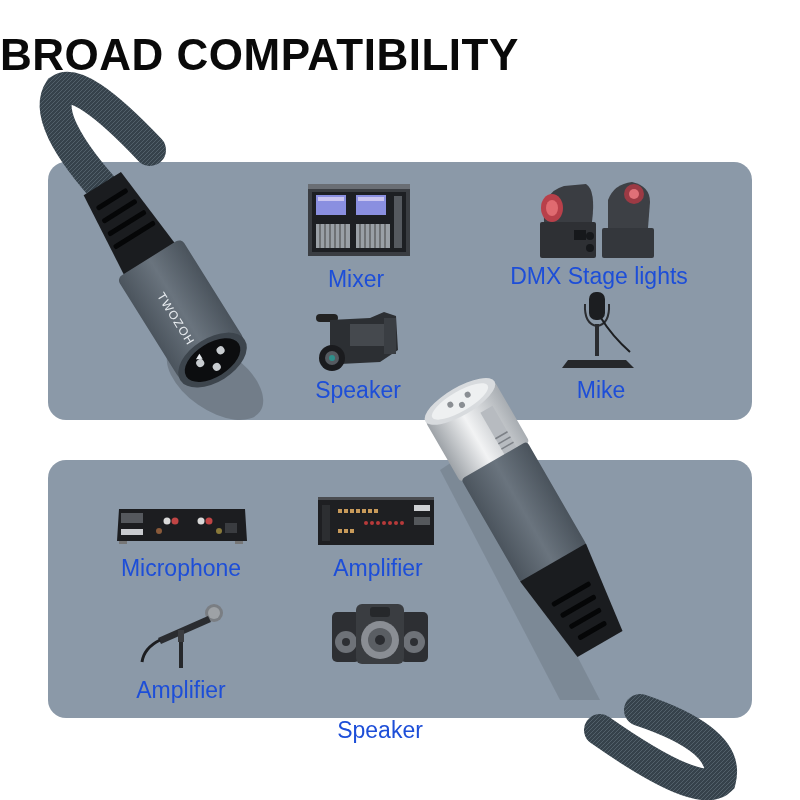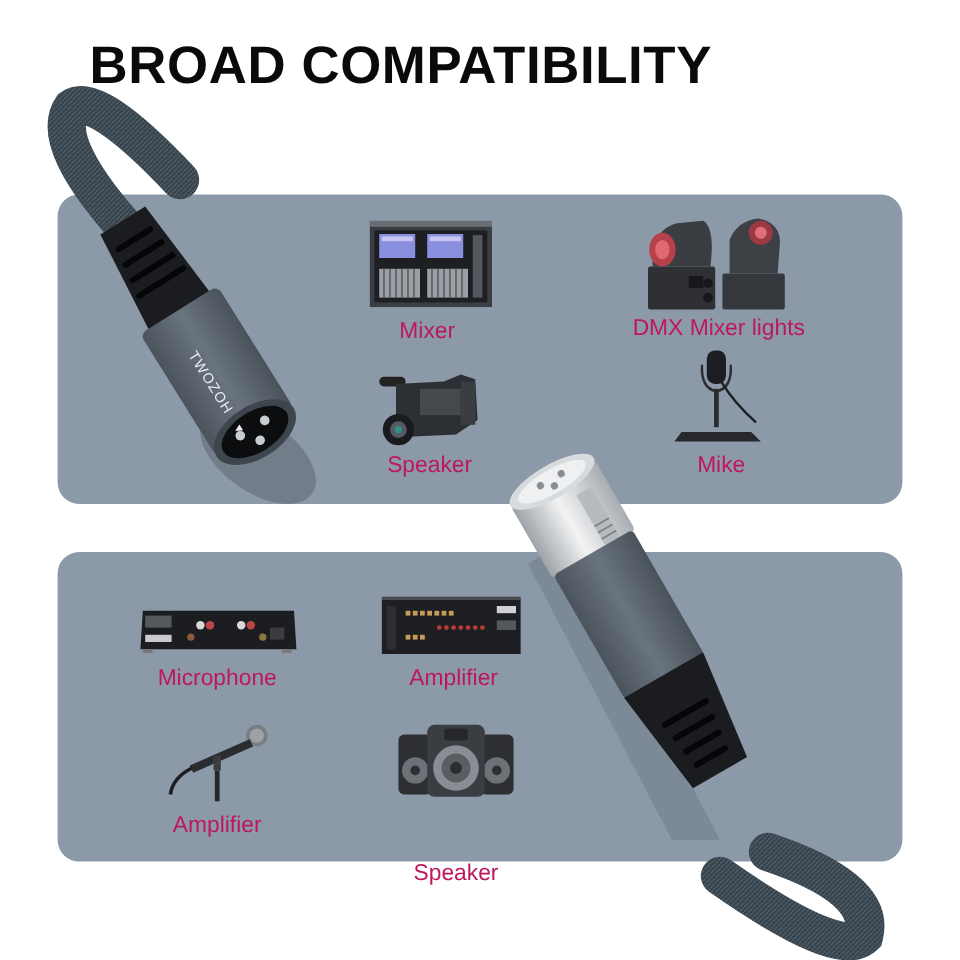--- a/index.html
+++ b/index.html
@@ -1,33 +1,33 @@
 <!DOCTYPE html>
 <html><head>
 <meta charset="utf-8">
 <style>
   * { box-sizing: border-box; margin: 0; padding: 0; }
   html, body { width: 800px; height: 800px; background: #ffffff; overflow: hidden; }
   body { position: relative; font-family: "Liberation Sans", sans-serif; }
 
   .title {
-    position: absolute; left: 0; top: 30px; width: 668px; text-align: center;
+    position: absolute; left: 0; top: 30px; width: 668px; 
     font-family: "Liberation Sans", sans-serif; font-weight: 700; font-size: 44px;
     letter-spacing: 0.5px; color: #0a0a0a;
   }
 
   .panel {
     position: absolute; left: 48px; width: 704px; height: 258px;
     background: #8b99a8; border-radius: 18px;
   }
   .panel.top { top: 162px; }
   .panel.bottom { top: 460px; }
 
   .label {
-    position: absolute; color: #be185d; font-size: 19px; text-align: right;
+    position: absolute; color: #1d4ed8; font-size: 23px; text-align: right;
     font-family: "Liberation Sans", sans-serif; white-space: nowrap;
     transform: translateX(-50%);
   }
 
   .device { position: absolute; }
 
   
   .cable-svg { position: absolute; left: 0; top: 0; width: 800px; height: 800px; pointer-events: none; }
 </style>
 </head>
@@ -76,21 +76,21 @@
   <ellipse cx="18" cy="30" rx="6" ry="8" fill="#e06a70"></ellipse>
   <rect x="40" y="52" width="12" height="10" fill="#16181b"></rect>
   <circle cx="56" cy="58" r="4" fill="#16181b"></circle>
     <circle cx="56" cy="70" r="4" fill="#16181b"></circle>
 
   <rect x="68" y="50" width="52" height="30" rx="2" fill="#34373c"></rect>
   <path d="M74 50 L74 22 Q80 6 98 4 Q116 8 116 24 L114 50 Z" fill="#3d4045"></path>
   <circle cx="100" cy="16" r="10" fill="#9c3a44"></circle>
   <circle cx="100" cy="16" r="5" fill="#e07078"></circle>
 </svg>
-<div class="label" style="left:599px;top:263px">DMX Mixer lights</div>
+<div class="label" style="left:599px;top:263px">DMX Stage lights</div>
 
 <svg class="device" style="left:310px;top:310px" width="92" height="64" viewBox="0 0 92 64">
   <rect x="6" y="4" width="22" height="8" rx="4" fill="#222"></rect>
   <path d="M20 10 L60 8 L74 2 L86 6 L88 40 L70 52 L30 54 L20 44 Z" fill="#2c2f33"></path>
   <rect x="40" y="14" width="34" height="22" fill="#45494e"></rect>
   <circle cx="22" cy="48" r="13" fill="#1a1b1e"></circle>
   <circle cx="22" cy="48" r="7" fill="#555a60"></circle>
   <circle cx="22" cy="48" r="3" fill="#2e8f8a"></circle>
   <rect x="74" y="8" width="12" height="36" fill="#3a3e43"></rect>
 </svg>

